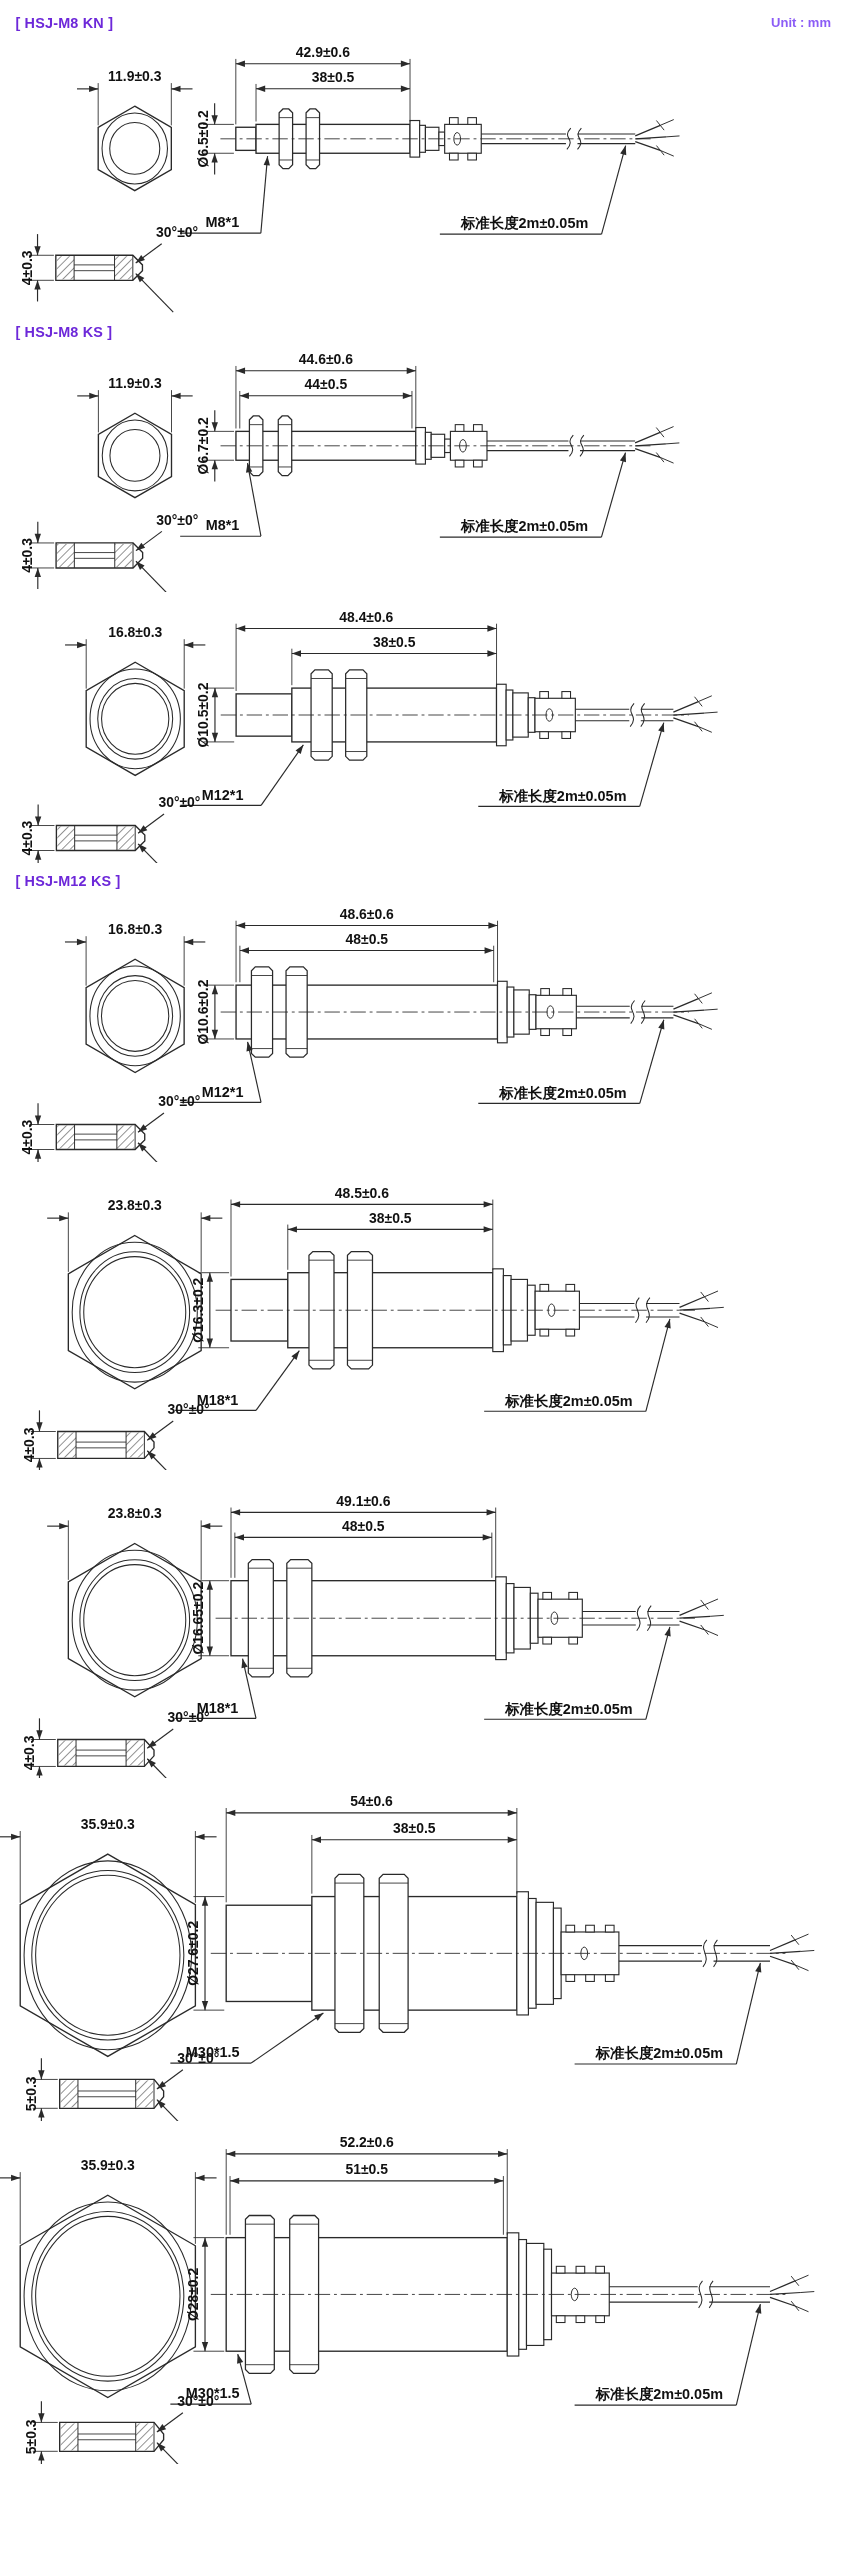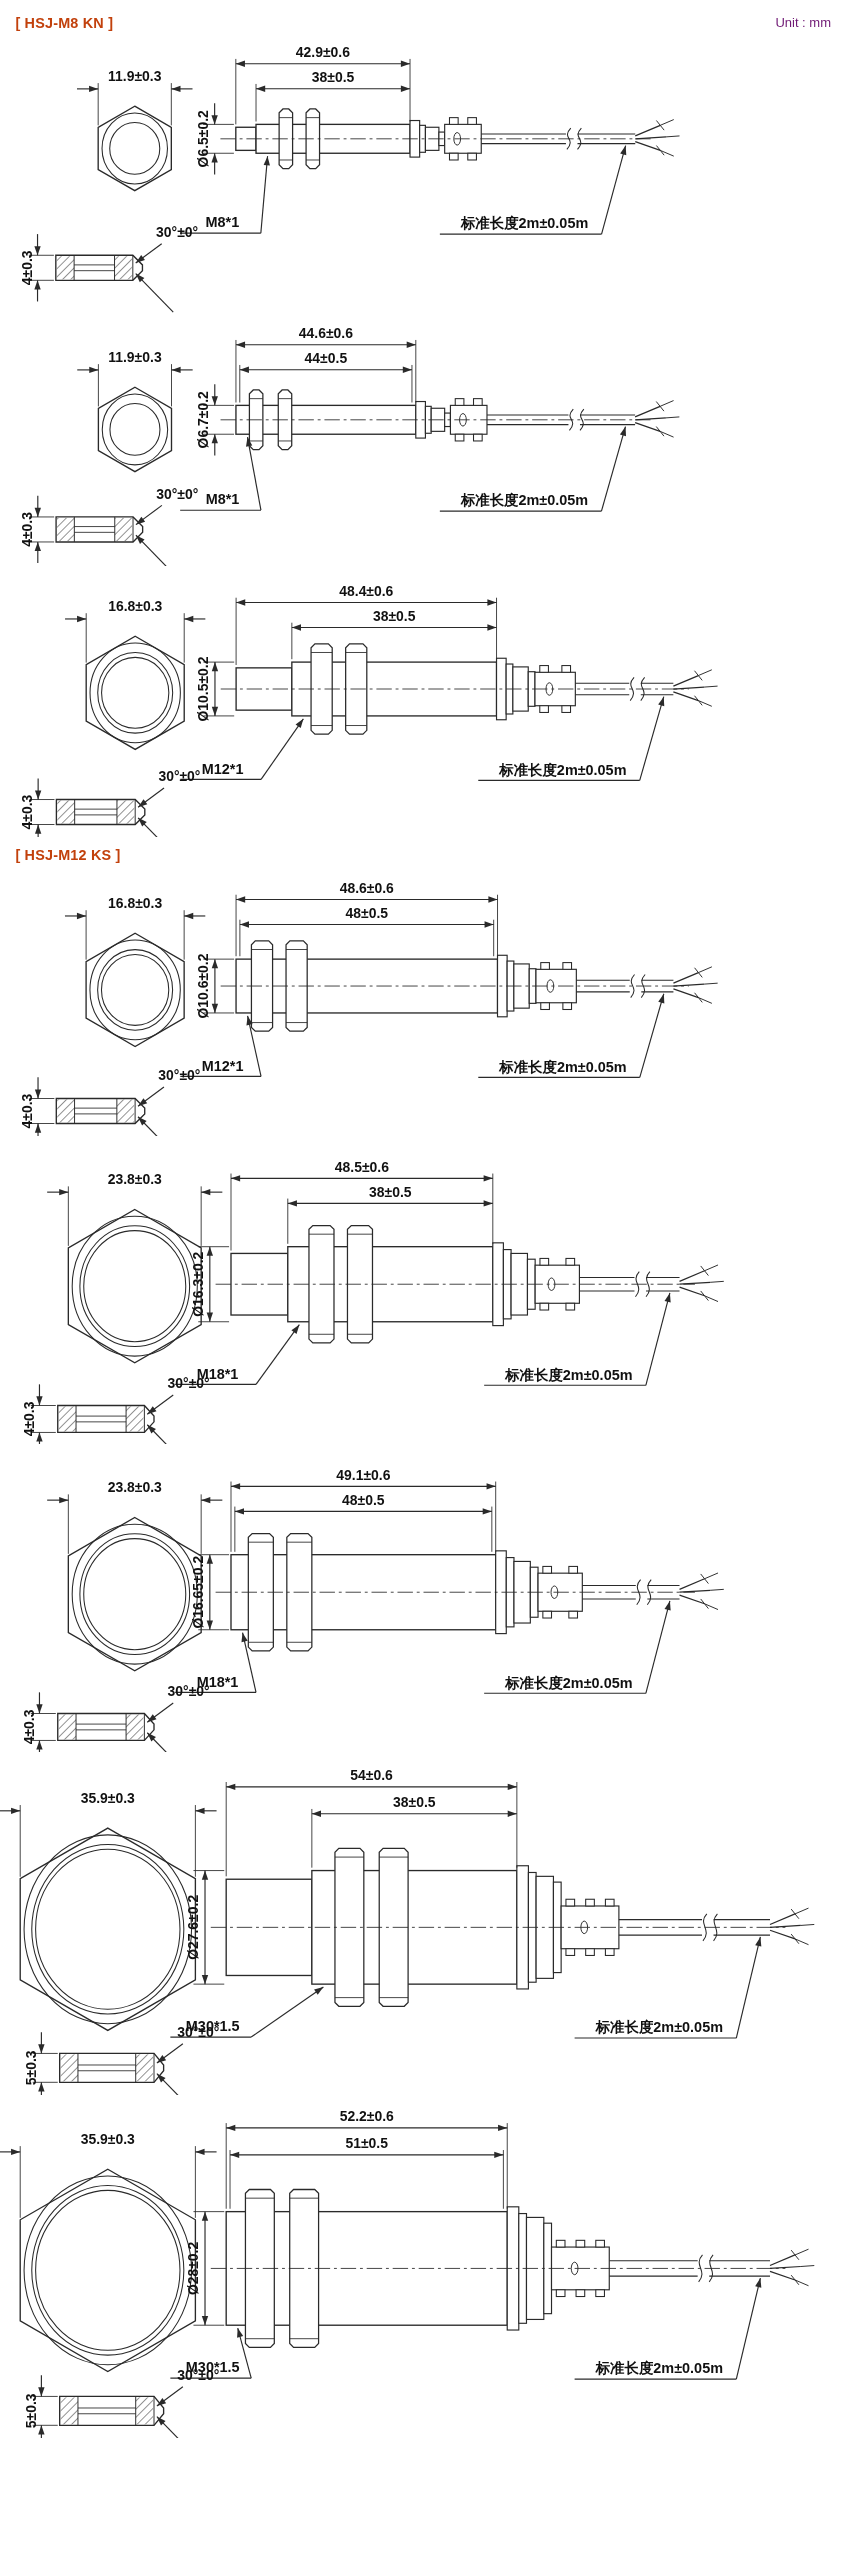--- a/index.html
+++ b/index.html
@@ -1,20 +1,20 @@
 <!DOCTYPE html>
 <html><head>
 <meta charset="utf-8">
 <style>
   html,body{margin:0;padding:0;background:#ffffff;}
   body{width:866px;font-family:"Liberation Sans",sans-serif;color:#111;}
   .page{position:relative;padding:5.8px 0 9.6px 0;}
   .sec{position:relative;}
-  .sec-title{font-size:14.4px;font-weight:bold;color:#c2410c;margin:9.6px 0 0 15.4px;letter-spacing:0.2px;}
-  .unit{position:absolute;top:15.4px;right:35px;font-size:13px;color:#701a75;font-weight:normal;}
+  .sec-title{font-size:14.4px;font-weight:bold;color:#6d28d9;margin:9.6px 0 0 15.4px;letter-spacing:0.2px;}
+  .unit{position:absolute;top:15.4px;right:35px;font-size:13px;color:#8b5cf6;font-weight:bold;}
   svg{display:block;}
   text{font-family:"Liberation Sans",sans-serif;}
 </style>
 </head>
 <body>
 
 <div class="page">
   <div class="unit">Unit : mm</div>
   <div id="sections">
       <div class="sec">
@@ -116,20 +116,21 @@
             <text x="33" y="246" text-anchor="middle" font-size="14.5" font-weight="bold" fill="#111" transform="rotate(-90 33 246)">4±0.3</text>
             <text x="184" y="214" text-anchor="middle" font-size="14.5" font-weight="bold" fill="#111">30°±0°</text>
             <line x1="168" y1="221" x2="141" y2="241" stroke="#2a2a2a" stroke-width="1.2" fill="none"></line>
             <polygon points="0,0 -9.5,3.3 -9.5,-3.3" fill="#2a2a2a" transform="translate(141,241) rotate(143.47114463301483)"></polygon>
             <line x1="180" y1="292" x2="141" y2="252" stroke="#2a2a2a" stroke-width="1.2" fill="none"></line>
             <polygon points="0,0 -9.5,3.3 -9.5,-3.3" fill="#2a2a2a" transform="translate(141,252) rotate(-134.27477570094078)"></polygon>
           </g>
         </svg>
       </div>
       <div class="sec">
+        <div class="sec-title">[ HSJ-M8 KS ]</div>
         <svg width="847" height="252" viewBox="0 0 880 262">
           <defs>
             <pattern id="h1" width="6" height="6" patternUnits="userSpaceOnUse" patternTransform="rotate(45)">
               <line x1="0" y1="0" x2="0" y2="6" stroke="#444" stroke-width="1.2"></line>
             </pattern>
           </defs>
           <g>
             <polygon points="140,76.1214 178,98.05879999999999 178,141.9412 140,163.8786 102,141.9412 102,98.05879999999999" fill="#fff" stroke="#2a2a2a" stroke-width="1.4"></polygon>
             <ellipse cx="140" cy="120" rx="34" ry="36.878600000000006" fill="none" stroke="#2a2a2a" stroke-width="1.1"></ellipse>
             <ellipse cx="140" cy="120" rx="26" ry="26.878600000000006" fill="none" stroke="#2a2a2a" stroke-width="1.1"></ellipse>

